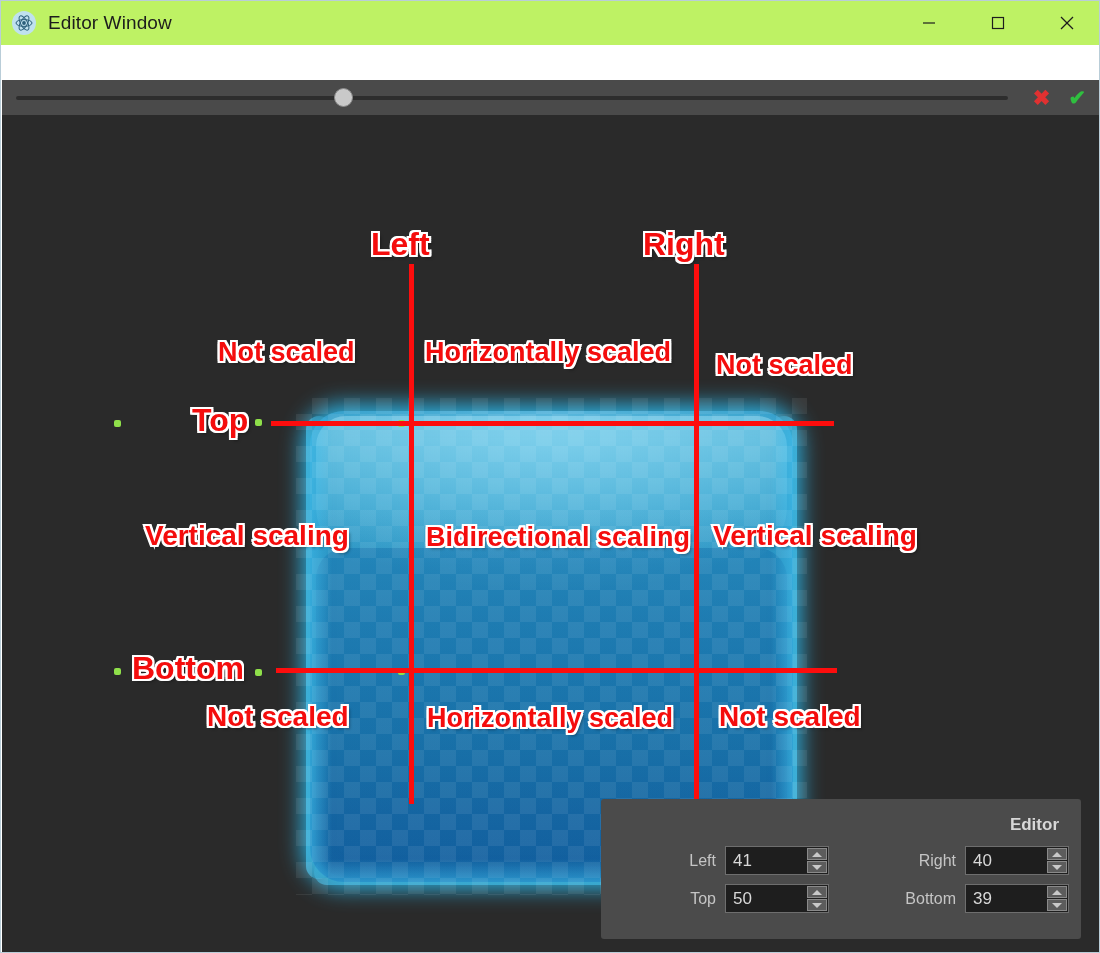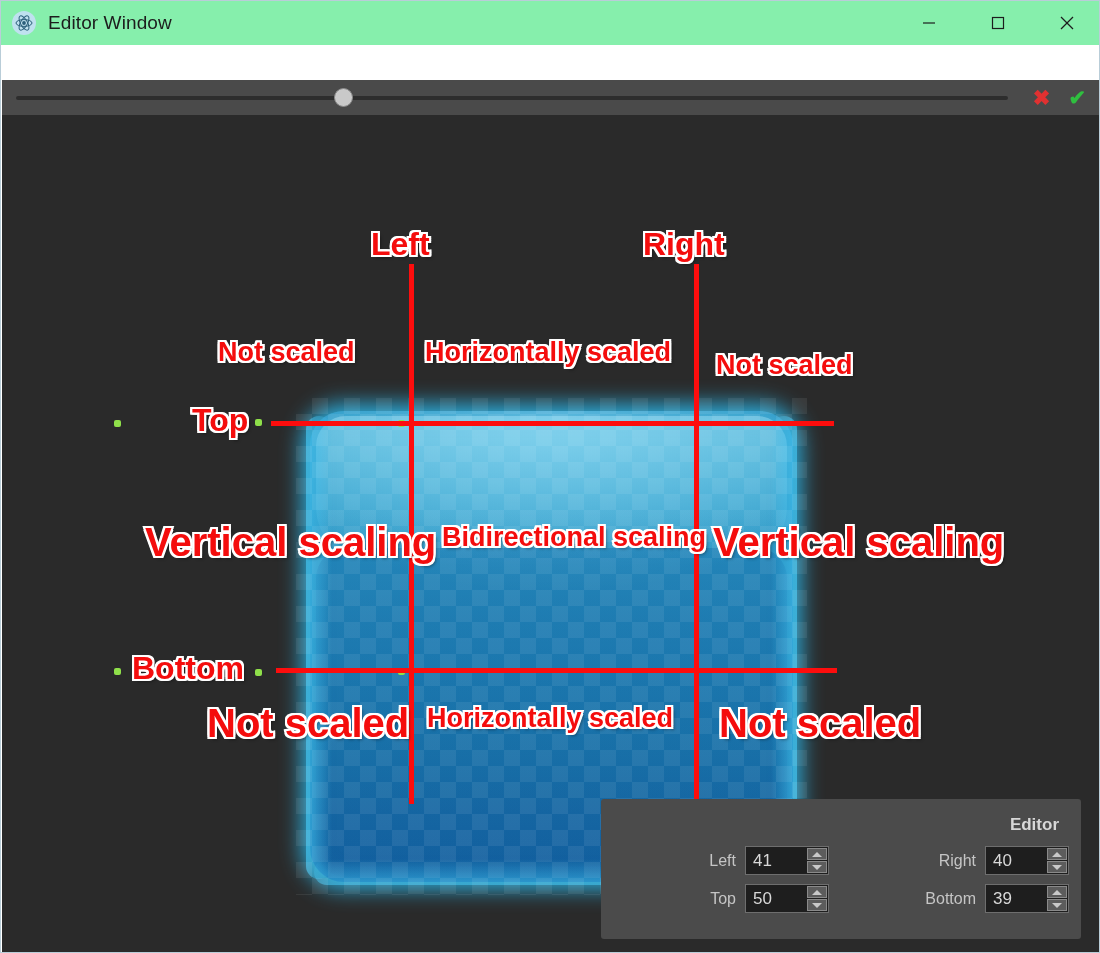--- a/index.html
+++ b/index.html
@@ -19,21 +19,21 @@
     border: 1px solid #b9cdd8;
     overflow: hidden;
   }
 
   
   .titlebar {
     position: absolute;
     left: 0; top: 0;
     width: 1100px;
     height: 44px;
-    background: #86efac;
+    background: #bef264;
     display: flex;
     align-items: center;
     box-sizing: border-box;
   }
   .app-icon {
     width: 24px;
     height: 24px;
     margin-left: 11px;
     border-radius: 50%;
     background: #bfe1ef;
@@ -263,21 +263,21 @@
     paint-order: stroke fill;
     text-shadow:
       -2px -2px 0 #fff,  2px -2px 0 #fff,
       -2px  2px 0 #fff,  2px  2px 0 #fff,
        0   -2px 0 #fff,  0    2px 0 #fff,
       -2px  0   0 #fff,  2px  0   0 #fff,
        3px  3px 3px rgba(0,0,0,.35);
   }
   .lbl-edge { font-size: 32px; }
   .lbl-region { font-size: 27px; }
-  .lbl-region-big { font-size: 40px; }
+  .lbl-region-big { font-size: 28px; }
 
   
   .border-panel {
     position: absolute;
     left: 600px; top: 798px;
     width: 480px;
     height: 140px;
     background: #4b4b4b;
     border-radius: 3px;
     box-sizing: border-box;
@@ -304,21 +304,21 @@
     justify-content: flex-end;
     padding-right: 12px;
   }
   .bp-label {
     color: #c5c5c5;
     font-size: 16px;
     margin-right: 9px;
   }
   .spin {
     position: relative;
-    width: 84px;
+    width: 104px;
     height: 29px;
     background: #1e1e1e;
     border: 1px solid #6e6e6e;
     box-sizing: border-box;
     display: flex;
     align-items: center;
   }
   .spin input {
     background: transparent;
     border: 0;
@@ -435,21 +435,21 @@
     <div class="lbl lbl-edge" style="left:369px; top:111px;">Left</div>
     <div class="lbl lbl-edge" style="left:641px; top:111px;">Right</div>
     <div class="lbl lbl-edge" style="left:190px; top:287px;">Top</div>
     <div class="lbl lbl-edge" style="left:130px; top:535px;">Bottom</div>
 
     <div class="lbl lbl-region" style="left:216px; top:222px;">Not scaled</div>
     <div class="lbl lbl-region" style="left:423px; top:222px;">Horizontally scaled</div>
     <div class="lbl lbl-region" style="left:714px; top:235px;">Not scaled</div>
 
     <div class="lbl lbl-region-big" style="left:143px; top:405px;">Vertical scaling</div>
-    <div class="lbl lbl-region" style="left:424px; top:407px;margin-left:16px;">Bidirectional scaling</div>
+    <div class="lbl lbl-region" style="left:424px; top:407px;">Bidirectional scaling</div>
     <div class="lbl lbl-region-big" style="left:711px; top:405px;">Vertical scaling</div>
 
     <div class="lbl lbl-region-big" style="left:205px; top:586px;">Not scaled</div>
     <div class="lbl lbl-region" style="left:425px; top:588px;">Horizontally scaled</div>
     <div class="lbl lbl-region-big" style="left:717px; top:586px;">Not scaled</div>
   </div>
 
   <div class="border-panel">
     <div class="bp-title">Editor</div>
     <div class="bp-grid">

